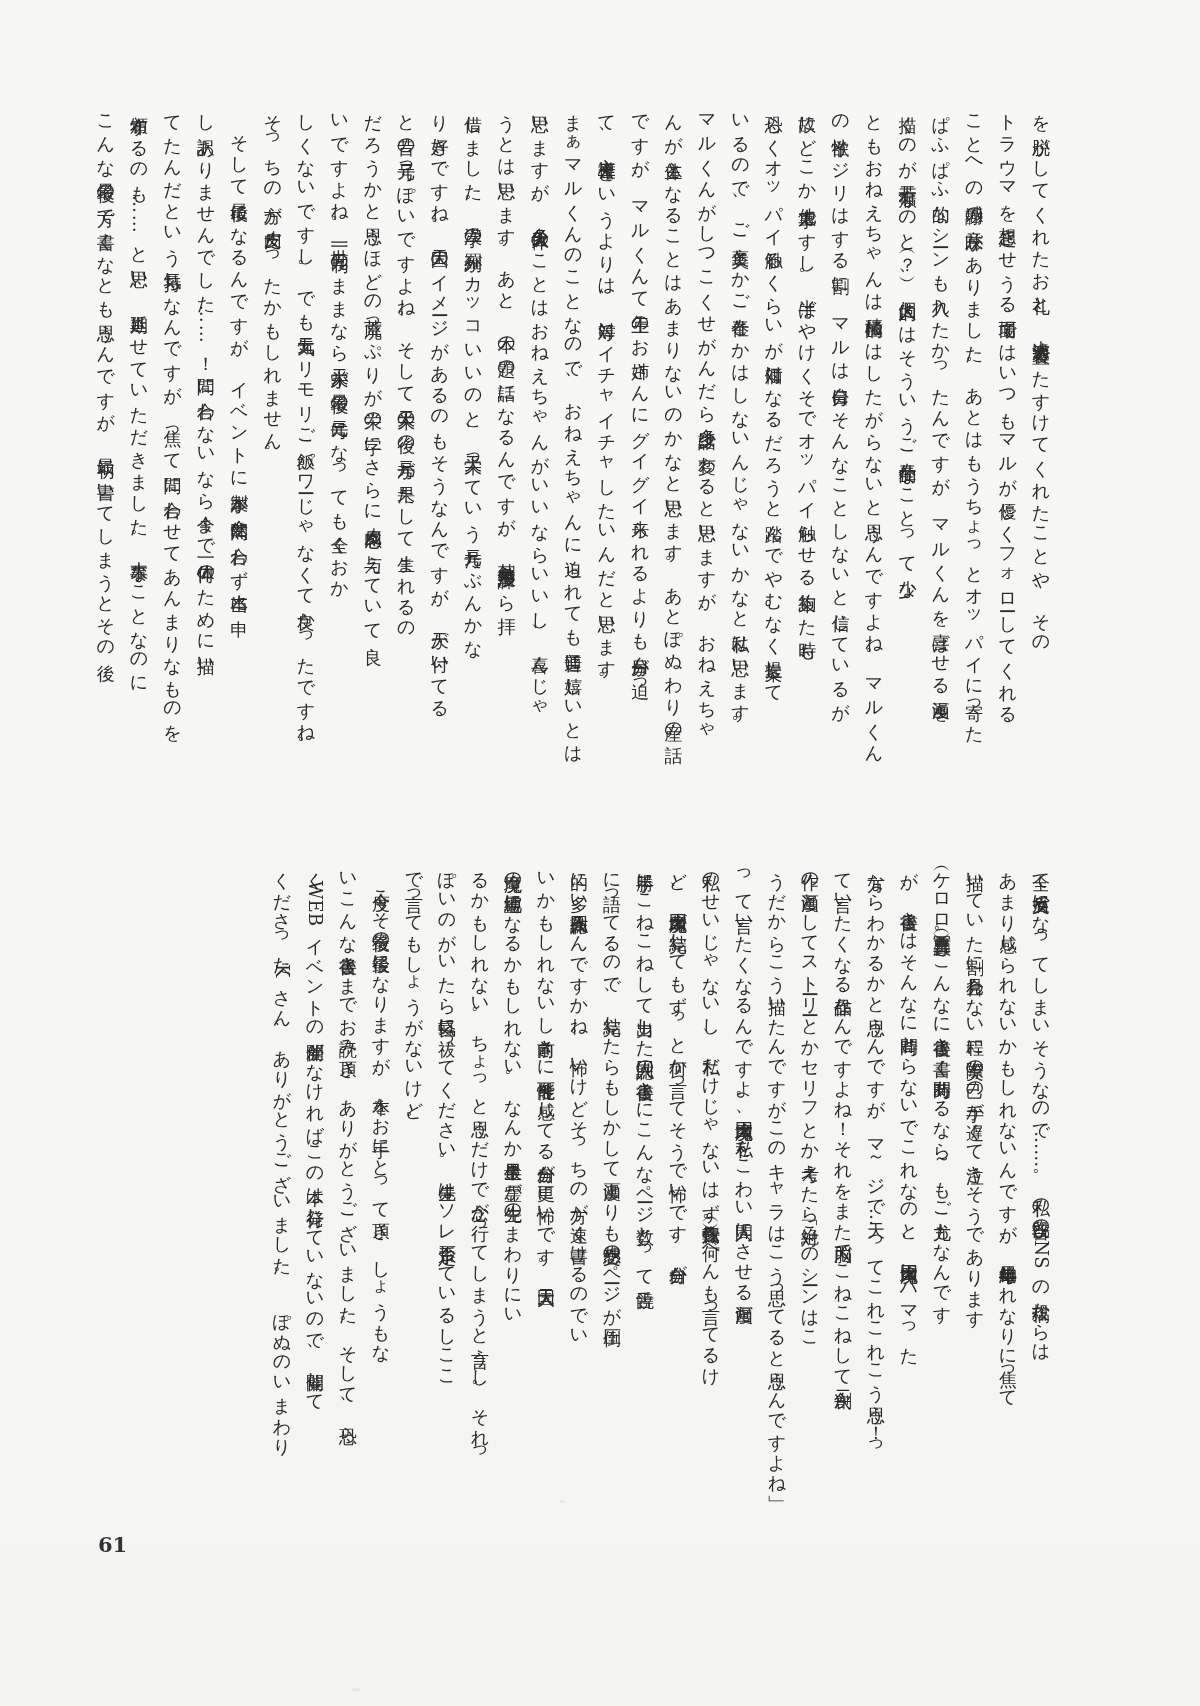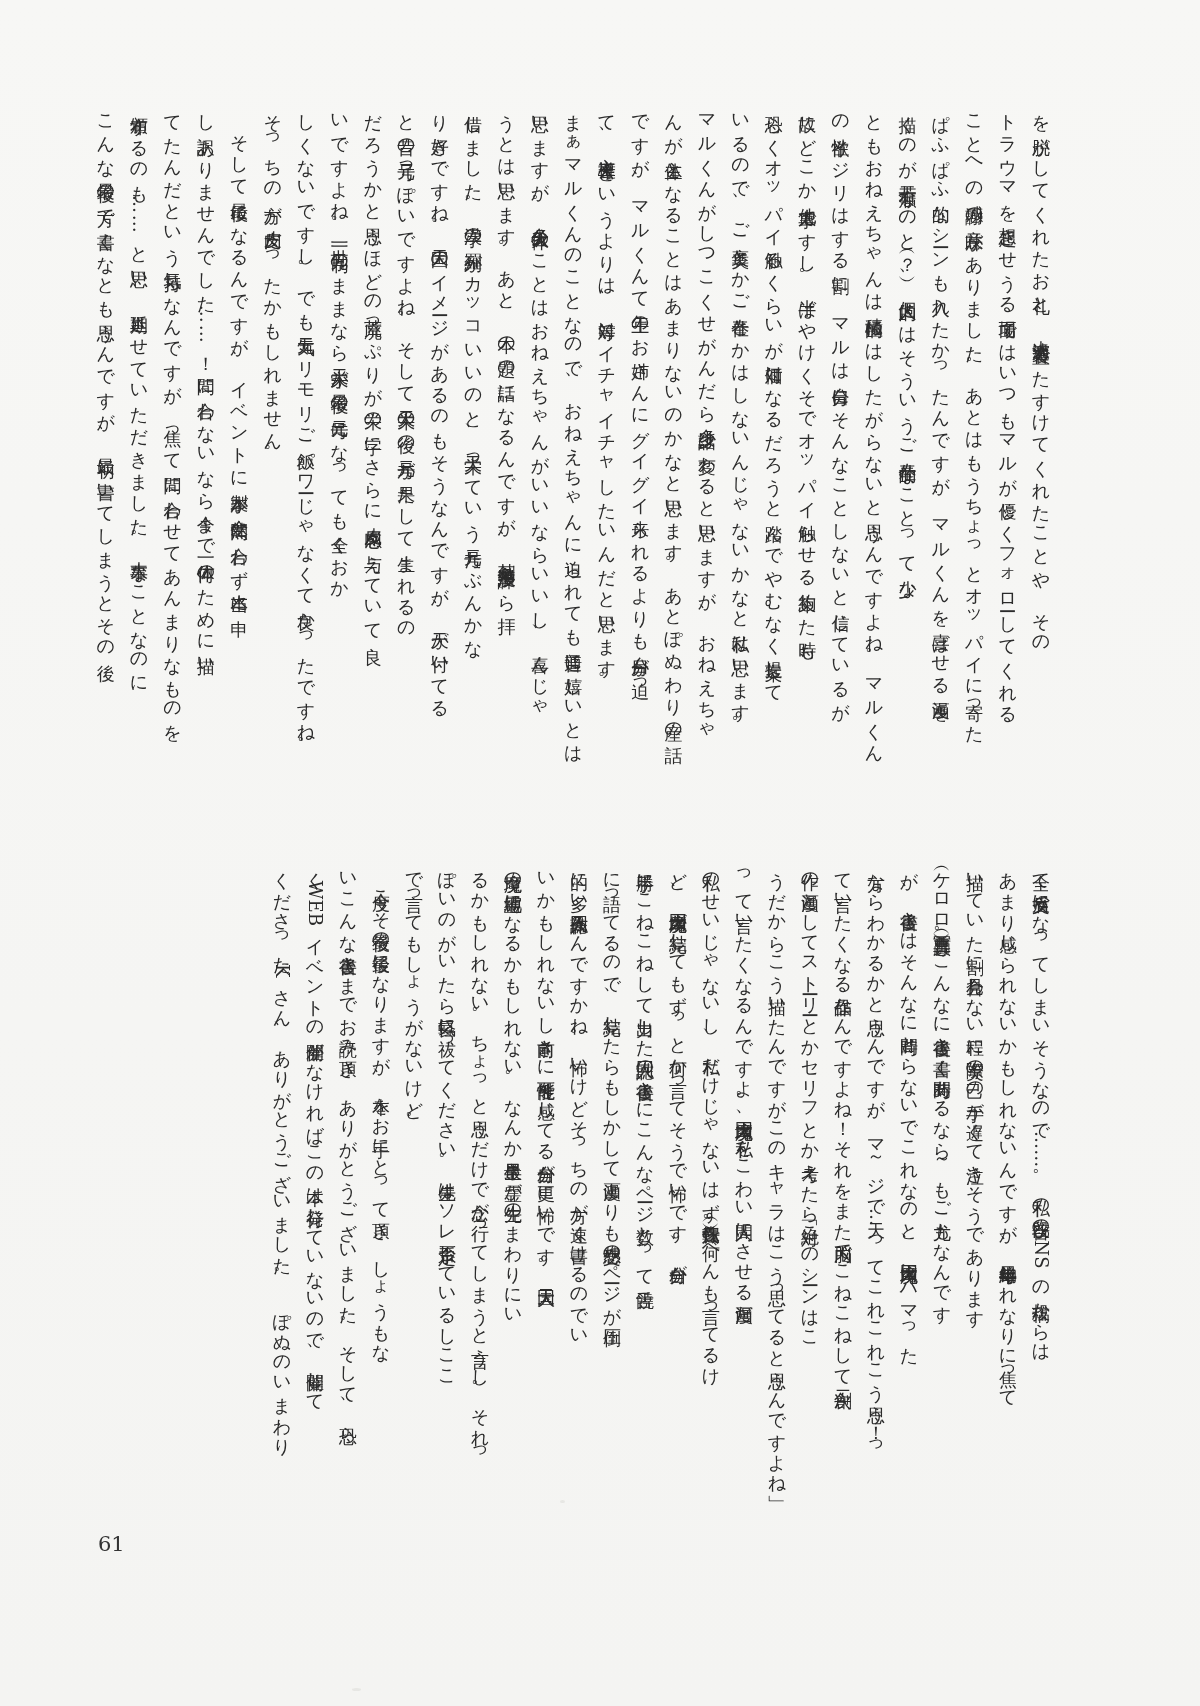--- a/index.html
+++ b/index.html
@@ -43,20 +43,21 @@
     line-height: 33px;
     letter-spacing: 0.2px;
   }
   .page-number {
     position: absolute;
     left: 98px;
     top: 1532px;
     font-family: "DejaVu Serif", "Liberation Serif", serif;
     font-size: 21px;
     color: #333333;
+    font-weight: bold;
   }
   .scan-speck {
     position: absolute;
     background: #d9d9d6;
     border-radius: 50%;
     opacity: 0.5;
   }
   .speck-a { left: 560px; top: 1500px; width: 5px; height: 3px; }
   .speck-b { left: 352px; top: 1688px; width: 9px; height: 3px; }
 </style>

